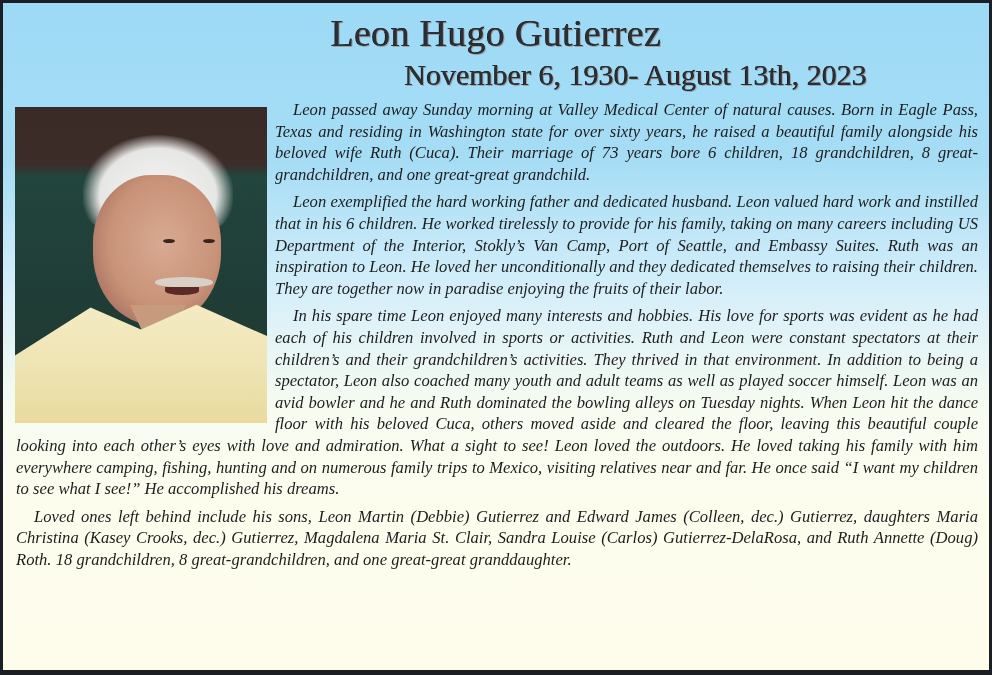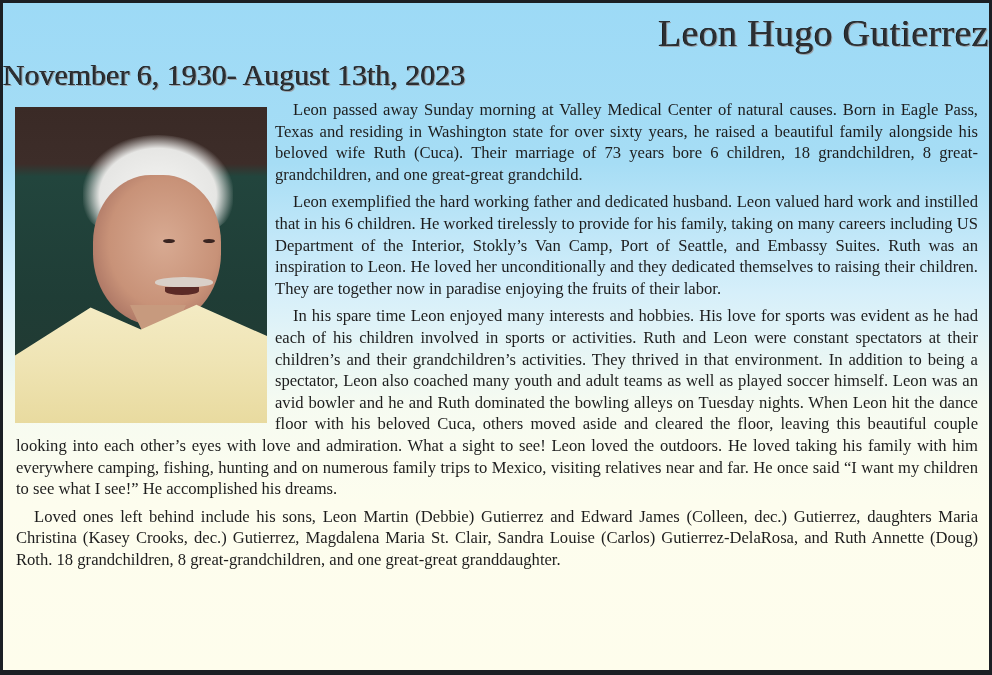--- a/index.html
+++ b/index.html
@@ -9,38 +9,39 @@
     font-family: "Liberation Serif", "DejaVu Serif", serif;
   }
   .frame {
     position: absolute; left: 3px; top: 3px;
     width: 986px; height: 667px;
     background: linear-gradient(to bottom, #9ddaf6 0px, #a6ddf5 160px, #d6effa 290px, #f6fbf1 400px, #fdfdee 500px, #fefdec 667px);
     box-sizing: border-box;
   }
   .title {
     position: absolute; left: 0; width: 986px; top: 8px;
-    text-align: right;
+    text-align: center;
     font-family: "Liberation Serif", "DejaVu Serif", serif;
     font-size: 38px; line-height: 44px;
     color: #2b2f33;
     text-shadow: 1px 1px 0 #9aa3aa, -0.5px -0.5px 0 #111;
     letter-spacing: 0.3px;
   }
   .dates {
     position: absolute; left: 0; width: 864px; top: 54px;
-    text-align: left;
+    text-align: right;
     font-size: 30px; line-height: 36px;
     color: #2b2f33;
     text-shadow: 1px 1px 0 #9aa3aa, -0.5px -0.5px 0 #111;
   }
   .content {
     position: absolute; left: 13px; top: 96px; width: 962px;
     font-size: 16.6px; line-height: 21.6px; color: #1d1d1d;
     text-align: justify;
+    font-style: italic;
   }
   .photo {
     float: left; width: 252px; height: 316px;
     margin: 8px 8px 4px -1px;
     position: relative; overflow: hidden;
     background: linear-gradient(to bottom, #3a2a26 0%, #3d2d29 18%, #22453d 22%, #1f3d36 60%, #233830 100%);
   }
   .photo .hair {
     position: absolute; left: 68px; top: 28px; width: 150px; height: 100px;
     background: radial-gradient(ellipse at 50% 60%, #f4f4f2 0%, #e6e6e4 55%, rgba(220,220,220,0) 72%);

